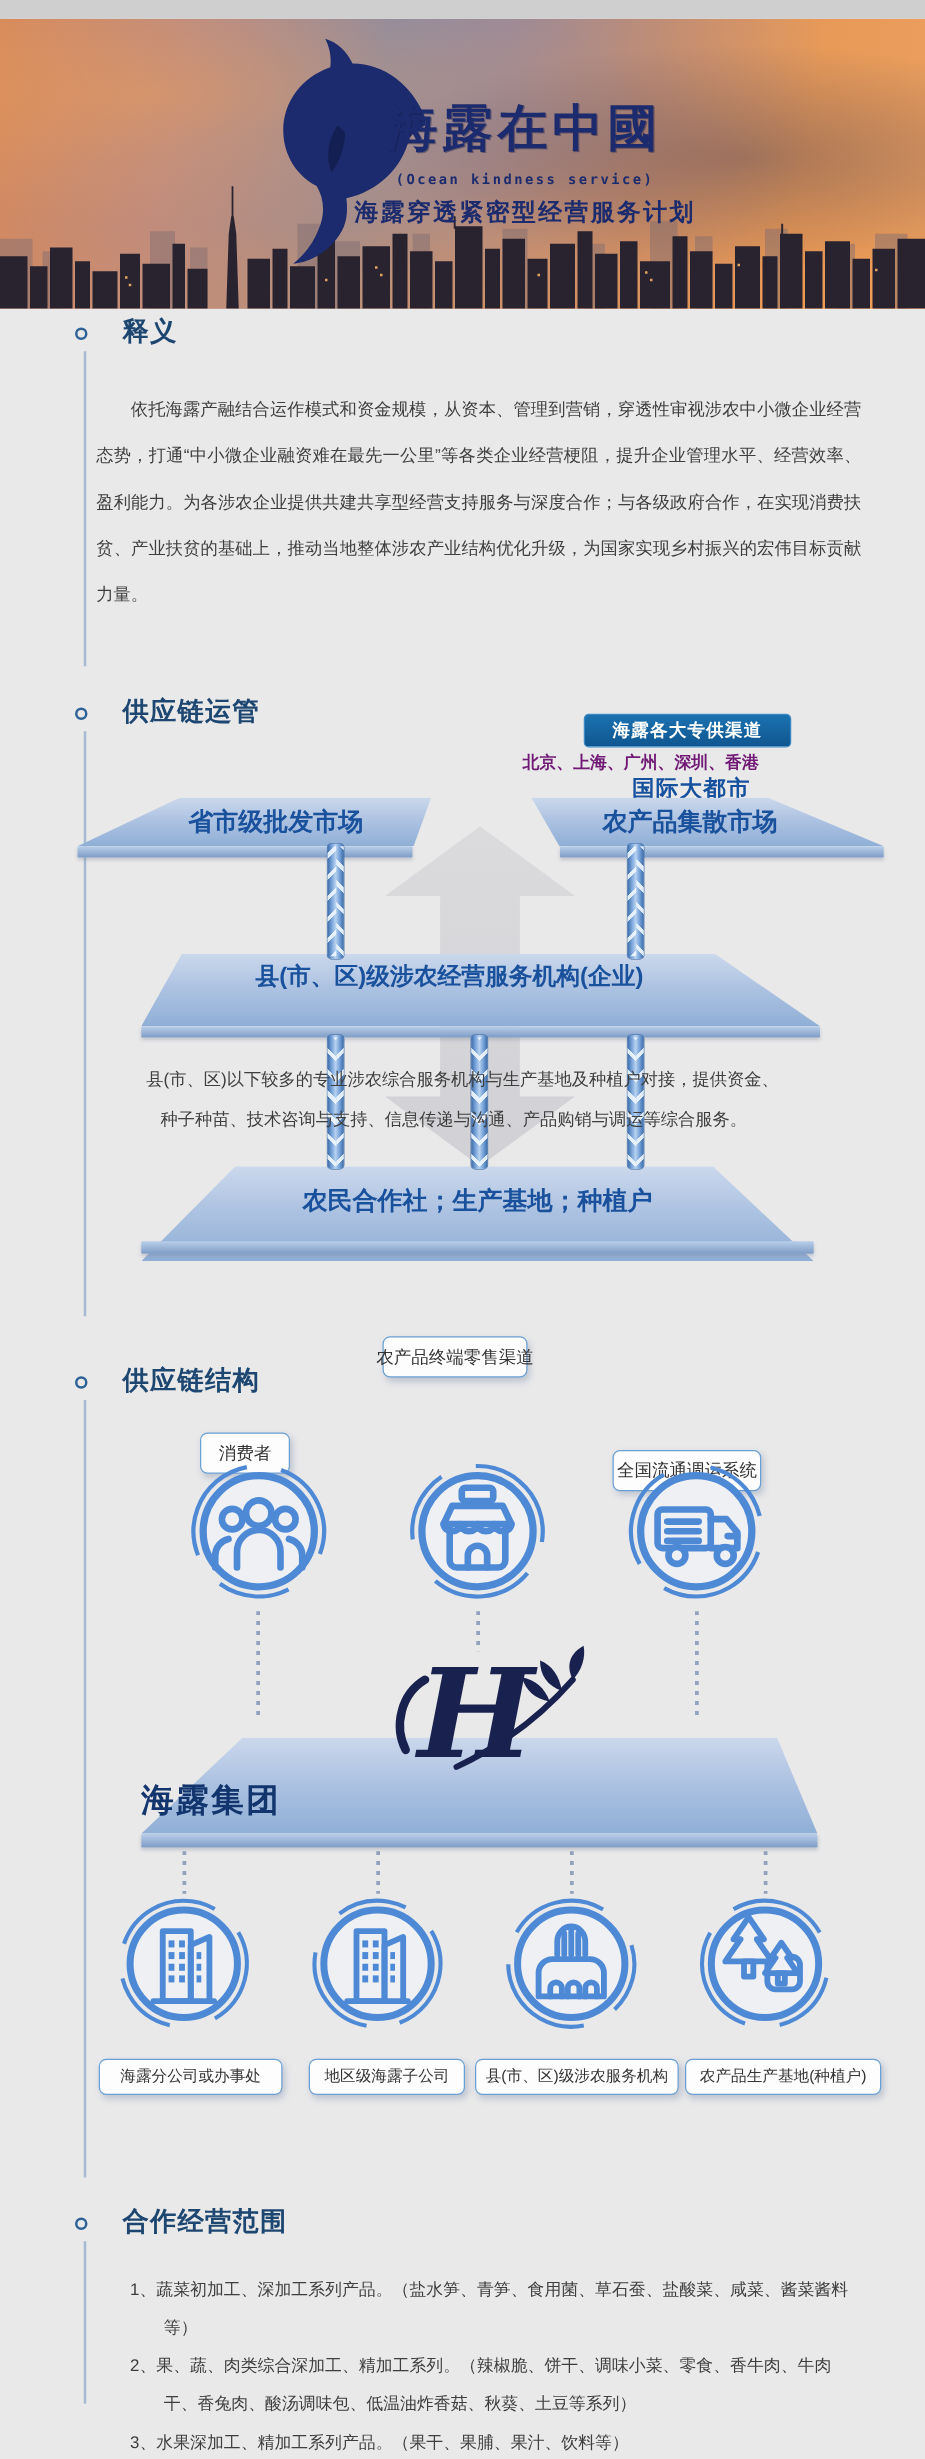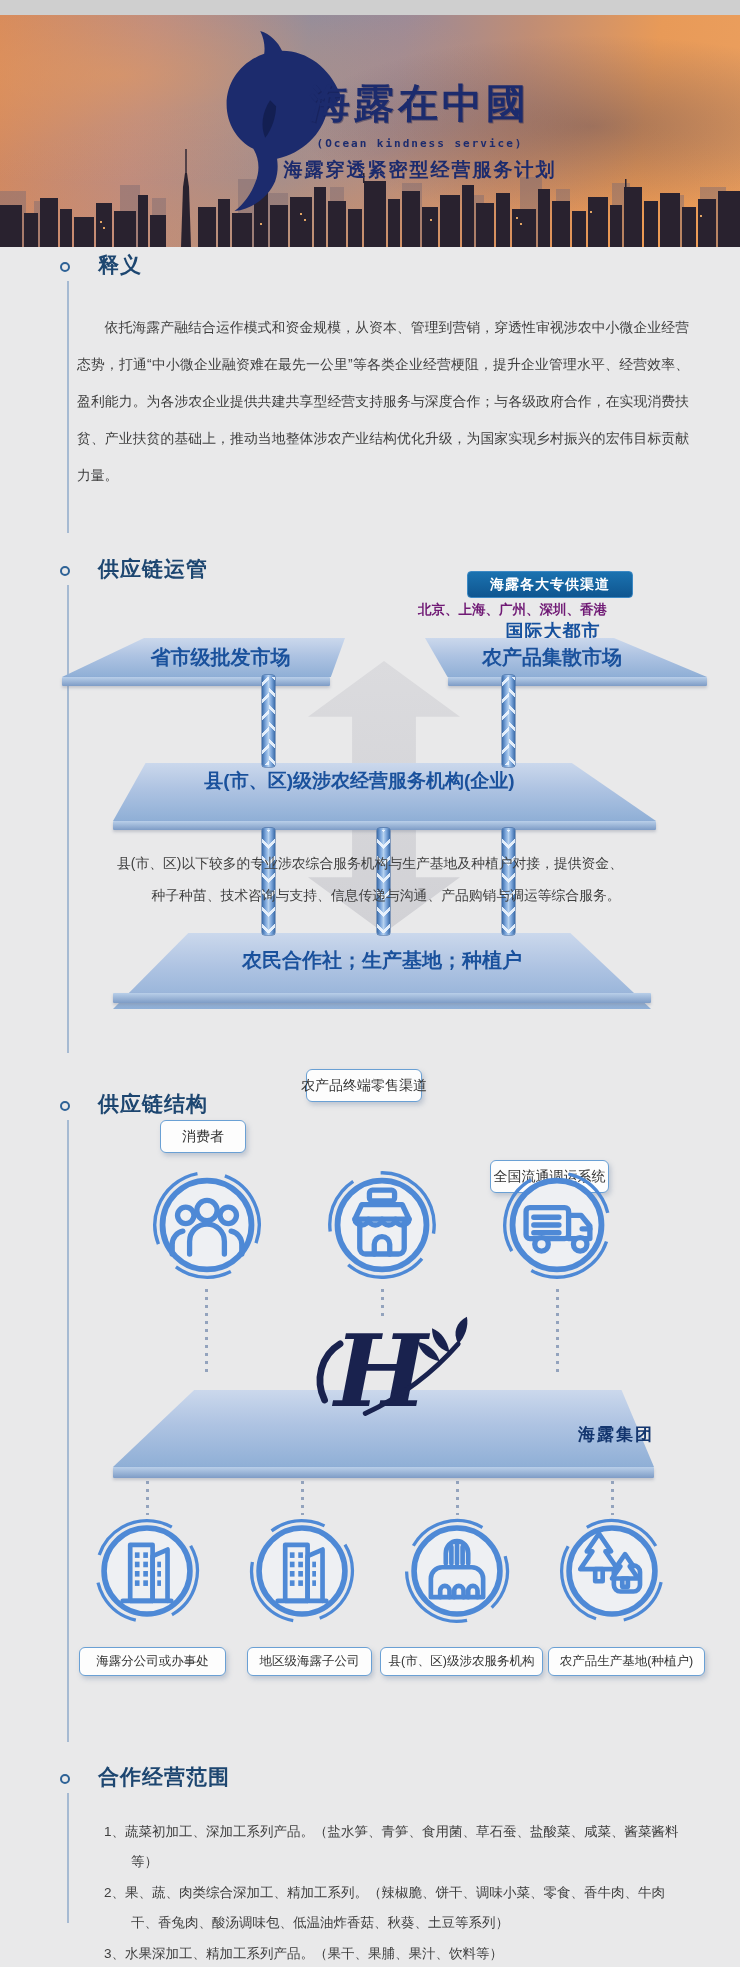--- a/index.html
+++ b/index.html
@@ -58,21 +58,21 @@
 
   .desc-line{width:620px;text-align:center;font-size:13.8px;color:var(--body);z-index:4}
 
   
   .tag{background:#fdfdfd;border:1px solid #6aa0d4;border-radius:6px;color:#333;
     display:flex;align-items:center;justify-content:center;box-shadow:2px 3px 5px rgba(110,130,160,.35);white-space:nowrap}
   .tag.top{height:33px;font-size:14px}
   .tag.bot{height:29px;font-size:12.5px}
   .vdots{width:3px;background-image:repeating-linear-gradient(180deg,#93a3bd 0 3px,transparent 3px 8px)}
   .node-icon{display:block}
-  .group-label{width:541px;text-align:right;font-size:17px;font-weight:bold;color:#13356e;letter-spacing:2px;z-index:4}
+  .group-label{width:541px;text-align:left;font-size:26px;font-weight:bold;color:#13356e;letter-spacing:2px;z-index:4}
   .hlogo{z-index:5}
 
   
   .scope-list{width:585px;list-style:none;font-size:13.5px;line-height:30px;color:var(--body)}
   .scope-list li{padding-left:2em;text-indent:-2em;margin-bottom:1px}
 </style>
 </head>
 <body>
 
 <div id="page">
@@ -188,30 +188,30 @@
   <div class="abs pillar up" style="left:502px;top:660px;height:92px"></div>
 
   <div class="abs face face-grad" style="left:113px;top:748px;width:543px;height:58px;font-size:19px;clip-path:polygon(6% 0,84.5% 0,100% 100%,0 100%);text-indent:-50px;align-items:flex-start;padding-top:5px">县(市、区)级涉农经营服务机构(企业)</div>
   <div class="abs edge" style="left:113px;top:806px;width:543px;height:9px"></div>
 
   <div class="abs pillar down" style="left:262px;top:813px;height:107px"></div>
   <div class="abs pillar down" style="left:377px;top:813px;height:107px"></div>
   <div class="abs pillar down" style="left:502px;top:813px;height:107px"></div>
 
   <div class="abs desc-line" style="left:60px;top:840px">县(市、区)以下较多的专业涉农综合服务机构与生产基地及种植户对接，提供资金、</div>
-  <div class="abs desc-line" style="left:76px;top:872px">种子种苗、技术咨询与支持、信息传递与沟通、产品购销与调运等综合服务。</div>
+  <div class="abs desc-line" style="left:53px;top:872px">种子种苗、技术咨询与支持、信息传递与沟通、产品购销与调运等综合服务。</div>
 
   <div class="abs face face-grad" style="left:113px;top:918px;width:538px;height:76px;font-size:20px;clip-path:polygon(14% 0,85% 0,100% 100%,0 100%);align-items:flex-start;padding-top:14px">农民合作社；生产基地；种植户</div>
   <div class="abs edge" style="left:113px;top:978px;width:538px;height:10px"></div>
 
   <div class="abs bullet" style="left:60px;top:1086px"></div>
   <div class="abs sec-line" style="left:67px;top:1105px;height:622px"></div>
   <div class="abs sec-title" style="left:98px;top:1075px">供应链结构</div>
 
-  <div class="abs tag top" style="left:160px;top:1105px;width:86px">消费者</div>
+  <div class="abs tag top" style="left:160px;top:1131px;width:72px">消费者</div>
   <div class="abs tag top" style="left:306px;top:1054px;width:116px">农产品终端零售渠道</div>
   <div class="abs tag top" style="left:490px;top:1145px;width:119px">全国流通调运系统</div>
 
   <svg class="abs node-icon" style="left:149px;top:1152px;width:116px;height:116px" viewBox="0 0 120 120">
     <circle cx="60" cy="60" r="46" fill="#eef0f3" stroke="#4e89d6" stroke-width="6"></circle>
     <circle cx="60" cy="60" r="54" fill="none" stroke="#4e89d6" stroke-width="3.5" stroke-dasharray="85 40 60 30 95 29" transform="rotate(-70 60 60)"></circle>
     <g fill="none" stroke="#4e89d6" stroke-width="5.5" stroke-linecap="round" stroke-linejoin="round">
       <circle cx="38" cy="50" r="8.5"></circle>
         <path d="M24,90 V80 a14,14 0 0 1 11,-13.6"></path>
       <circle cx="82" cy="50" r="8.5"></circle>

